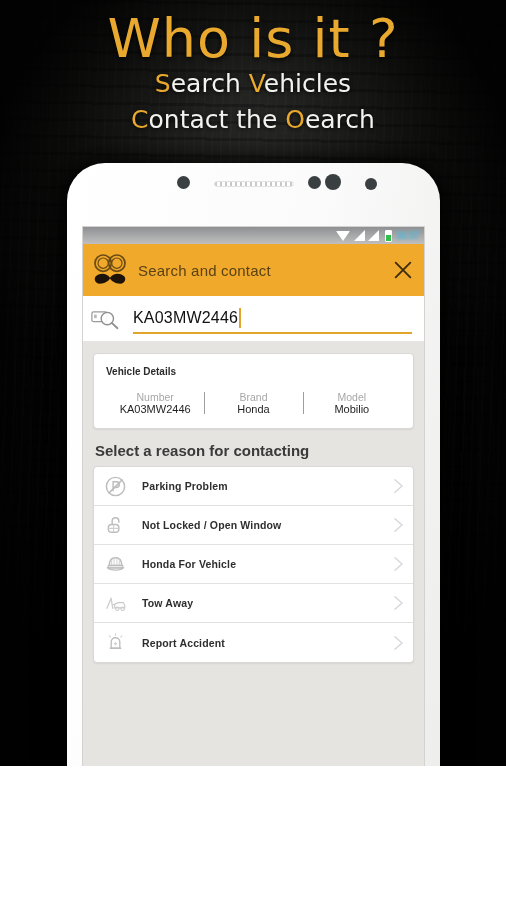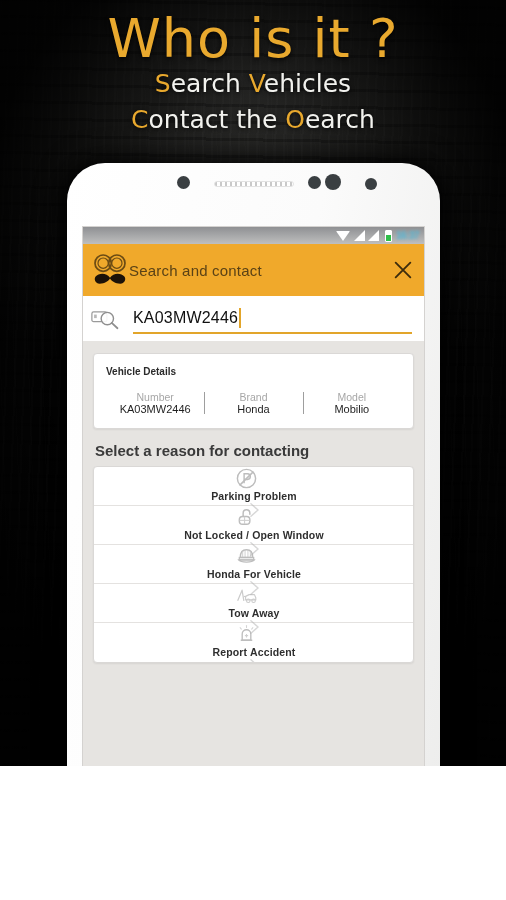--- a/index.html
+++ b/index.html
@@ -163,20 +163,21 @@
     margin-left: 1px;
   }
 
   
   #appbar {
     height: 52px;
     background: #f0a92b;
     display: flex;
     align-items: center;
     padding: 0 10px 0 8px;
+    gap: 9px;
   }
   #app-logo { width: 38px; height: 36px; flex: 0 0 auto; }
   #appbar-title {
     flex: 1 1 auto;
     font-size: 15px;
     color: #5a4216;
     font-weight: 400;
     letter-spacing: 0.2px;
   }
   #appbar-close {
@@ -279,21 +280,20 @@
     box-shadow: 0 1px 2px rgba(0,0,0,0.07);
     overflow: hidden;
   }
   .reason-row {
     height: 39px;
     display: flex;
     align-items: center;
     padding: 0 9px 0 10px;
     cursor: pointer;
     border-bottom: 1px solid #e4e2e0;
-    flex-direction: column;
   }
   .reason-row:last-child { border-bottom: none; }
   .reason-icon {
     width: 23px; height: 23px;
     flex: 0 0 auto;
     margin-right: 15px;
   }
   .reason-label {
     flex: 1 1 auto;
     font-size: 10.5px;

